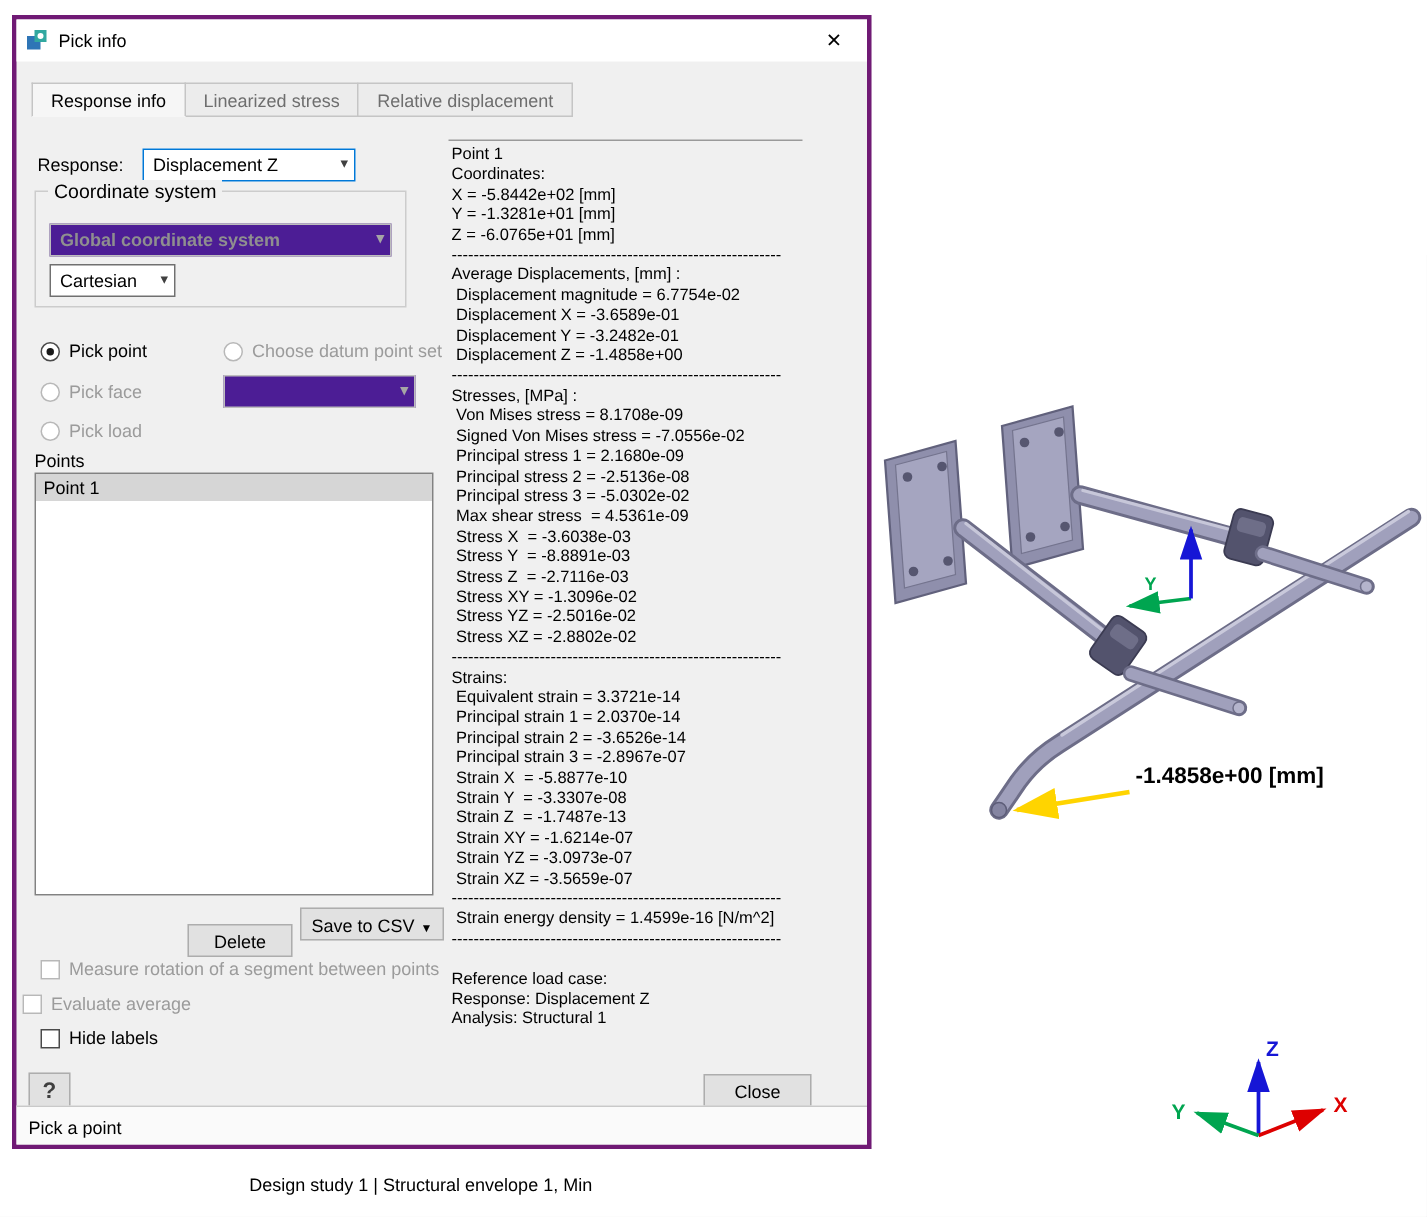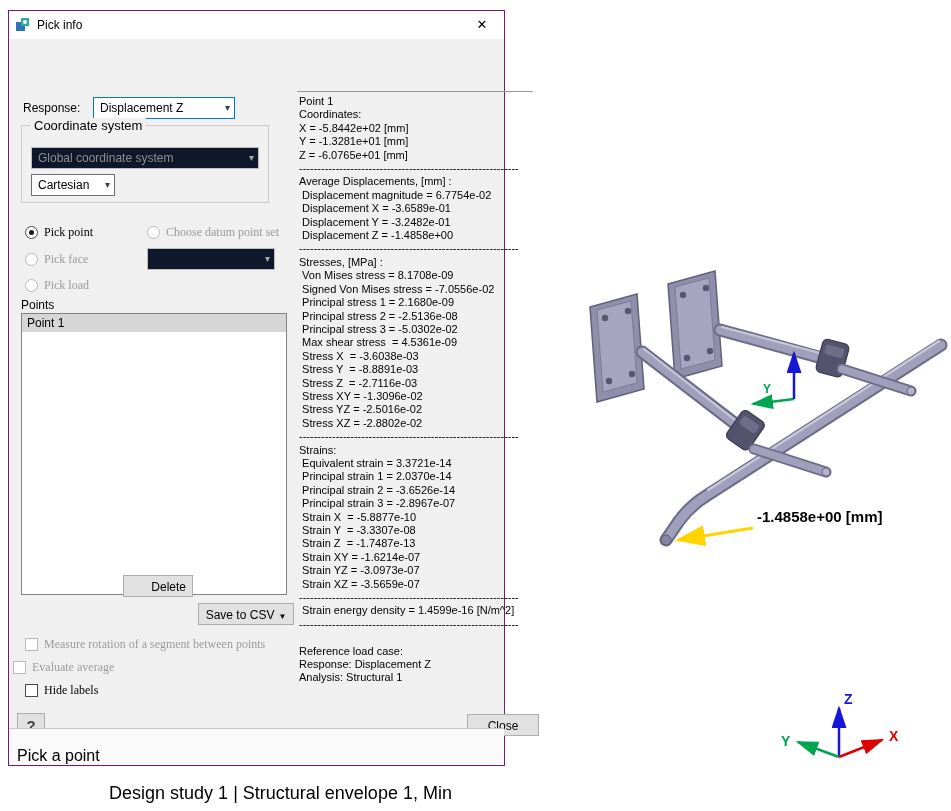--- a/index.html
+++ b/index.html
@@ -3,47 +3,47 @@
 <meta charset="utf-8">
 <style>
   * { box-sizing: border-box; }
   body { margin:0; background:#fff; font-family:"Liberation Sans", sans-serif; }
   .page { position:relative; width:951px; height:811px; background:#fff; overflow:hidden; }
 
   
   .viewport-svg { position:absolute; left:0; top:0; z-index:0; }
 
   
-  .dialog { position:absolute; left:8px; top:10px; width:497px; height:756px;
-            background:#f0f0f0; border:1px solid #701a75; z-index:2; font-size:12px; color:#000; }
+  .dialog { position:absolute; left:8px; top:10px; width:573px; height:756px;
+            background:#f0f0f0; border:3px solid #701a75; z-index:2; font-size:12px; color:#000; }
   .titlebar { position:absolute; left:0; top:0; width:100%; height:28px; background:#ffffff;
               display:flex; align-items:center; padding:0 6px; }
   .titlebar .title { margin-left:6px; font-size:12px; }
   .close-x { margin-left:auto; width:32px; height:28px; line-height:28px; text-align:center;
              font-size:13px; color:#000; cursor:default; }
   .app-icon { width:16px; height:16px; display:inline-block; }
 
   .tabs { position:absolute; left:10px; top:42px; display:flex; }
   .tab { padding:4px 12px 3px 12px; background:#ececec; border:1px solid #c5c5c5; color:#6e6e6e;
          margin-left:-1px; font-size:12px; }
   .tab.active { background:#f6f6f6; color:#000; border-bottom-color:#f6f6f6; margin-left:0; position:relative; z-index:2; }
 
   .lbl { position:absolute; font-size:12px; color:#000; white-space:nowrap; }
 
   .combo { position:absolute; height:22px; background:#fff; border:1px solid #707070;
            font-size:12px; line-height:20px; padding:0 20px 5px 6px; white-space:nowrap; overflow:hidden; }
   .combo .dd-arrow { position:absolute; right:4px; top:0; line-height:20px; font-size:10px; color:#404040; }
   .combo.focus { border-color:#0078d7; }
-  .combo.disabled { background:#0f172a; color:#8f8f8f; border-color:#bdbdbd; }
+  .combo.disabled { background:#4c1d95; color:#8f8f8f; border-color:#bdbdbd;font-weight:bold; }
   .combo.disabled .dd-arrow { color:#a5a5a5; }
 
   .groupbox { position:absolute; border:1px solid #cccccc; }
   .groupbox-label { position:absolute; top:-8px; left:8px; background:#f0f0f0; padding:0 4px; font-size:13px; }
 
-  .opt-row { position:absolute; display:flex; align-items:center; gap:6px; font-size:12px; white-space:nowrap;font-family:Liberation Serif, serif; }
+  .opt-row { position:absolute; display:flex; align-items:center; gap:6px; font-size:12px; white-space:nowrap; }
   .opt-row.disabled { color:#9b9b9b; }
   .radio { width:13px; height:13px; border-radius:50%; border:1px solid #4a4a4a; background:#fff; position:relative; flex:0 0 auto; }
   .opt-row.disabled .radio { border-color:#b8b8b8; }
   .radio.checked::after { content:""; position:absolute; left:3px; top:3px; width:5px; height:5px;
                           border-radius:50%; background:#1a1a1a; }
   .cbx { width:13px; height:13px; border:1px solid #4a4a4a; background:#fff; flex:0 0 auto; }
   .opt-row.disabled .cbx { border-color:#b8b8b8; }
 
   .listbox { position:absolute; background:#fff; border:1px solid #828282; overflow:hidden; }
   .list-item { padding:2px 5px; font-size:12px; }
@@ -51,24 +51,24 @@
 
   .btn { position:absolute; height:22px; background:#e1e1e1; border:1px solid #adadad;
          font-size:12px; text-align:center; line-height:20px; cursor:default; }
   .btn .menu-arrow { font-size:8px; margin-left:4px; }
   .help-btn { font-weight:bold; font-size:15px; color:#3f3f3f; line-height:22px; }
 
   .results-topline { position:absolute; border-top:1px solid #9a9a9a; }
   .results { position:absolute; white-space:pre-wrap; font-size:11px; line-height:13.4px; color:#000; }
 
   .statusbar { position:absolute; left:0; bottom:0; width:100%; height:26px; background:#fafafa;
-               border-top:1px solid #c9c9c9; font-size:16px; padding:18px 8px; }
+               border-top:1px solid #c9c9c9; font-size:12px; padding:7px 8px; }
 
   .caption { position:absolute; left:8px; top:783px; width:545px; text-align:center;
-             font-size:18px; color:#000; z-index:1; }
+             font-size:12px; color:#000; z-index:1; }
 </style>
 </head>
 <body>
 
 <div class="page">
 
   <svg class="viewport-svg" width="951" height="811" viewBox="0 0 951 811">
     <defs>
       <marker id="mGreen" markerWidth="10" markerHeight="8" refX="8" refY="3" orient="auto">
         <path d="M0,0 L9,3 L0,6 Z" fill="#00a550"></path>
@@ -171,20 +171,25 @@
         <svg width="16" height="16" viewBox="0 0 16 16">
           <rect x="1" y="5" width="9" height="9" fill="#2e75b6"></rect>
           <rect x="6" y="1" width="8" height="8" fill="#31a8a0"></rect>
           <circle cx="10" cy="5" r="2" fill="#ffffff"></circle>
         </svg>
       </span>
       <span class="title">Pick info</span>
       <span class="close-x">✕</span>
     </div>
 
+    <div class="tabs">
+      <div class="tab active">Response info</div>
+      <div class="tab">Linearized stress</div>
+      <div class="tab">Relative displacement</div>
+    </div>
 
     <div class="lbl" style="left:14px; top:90px;">Response:</div>
     <div class="combo focus" style="left:84px; top:86px; width:142px;">
       <span>Displacement Z</span>
       <span class="dd-arrow">▾</span>
     </div>
 
     <div class="groupbox" style="left:12px; top:114px; width:248px; height:78px;">
       <span class="groupbox-label">Coordinate system</span>
     </div>
@@ -215,21 +220,21 @@
     <div class="opt-row disabled" style="left:16px; top:267px;text-align:right;">
       <span class="radio"></span>
       <span>Pick load</span>
     </div>
 
     <div class="lbl" style="left:12px; top:287px;">Points</div>
     <div class="listbox" style="left:12px; top:302px; width:266px; height:282px;">
       <div class="list-item selected">Point 1</div>
     </div>
 
-    <button class="btn" style="left:114px; top:564px; width:70px;text-align:right;">Delete</button>
+    <button class="btn" style="left:114px; top:603px; width:70px;">Delete</button>
     <button class="btn" style="left:189px; top:592px; width:96px;">
       <span>Save to CSV</span><span class="menu-arrow">▼</span>
     </button>
 
     <div class="opt-row disabled" style="left:16px; top:626px;">
       <span class="cbx"></span>
       <span>Measure rotation of a segment between points</span>
     </div>
     <div class="opt-row disabled" style="left:4px; top:649px;">
       <span class="cbx"></span>

